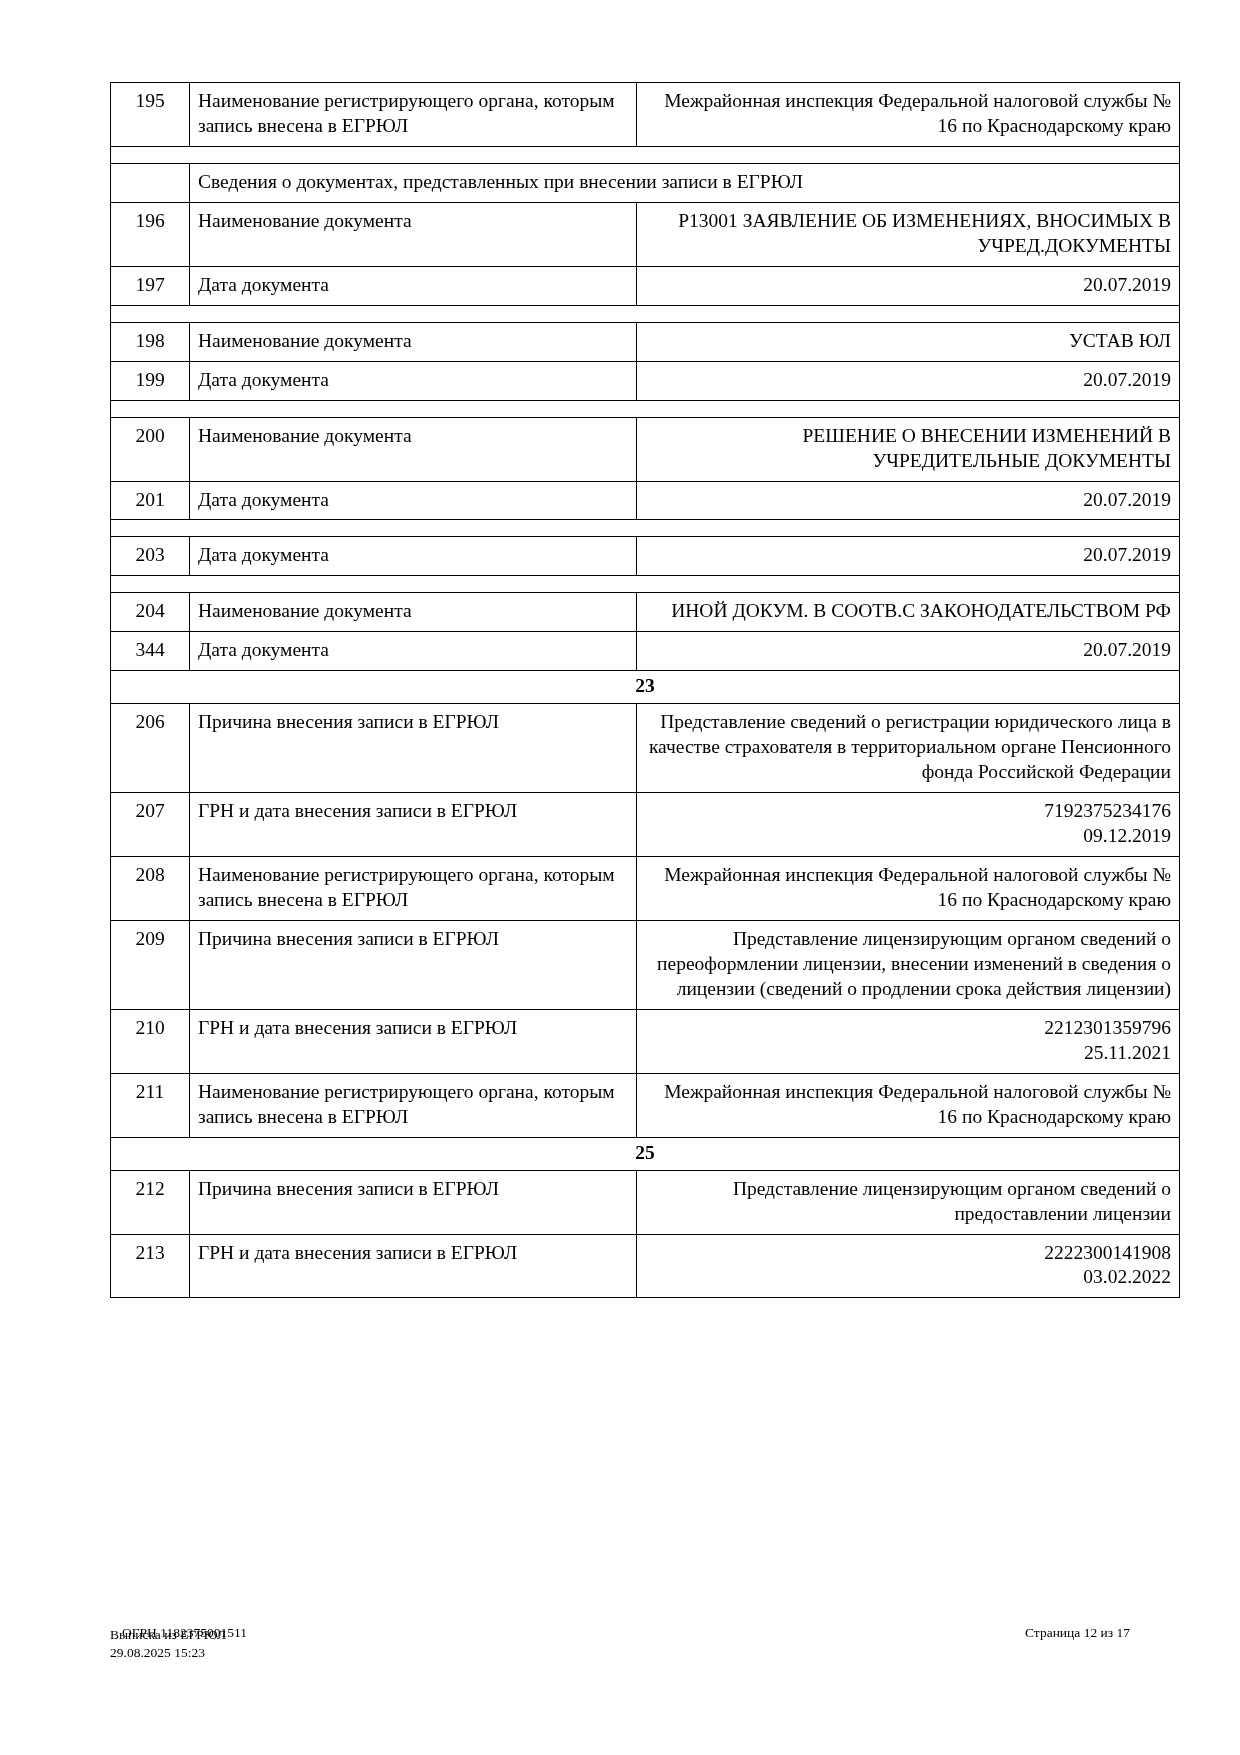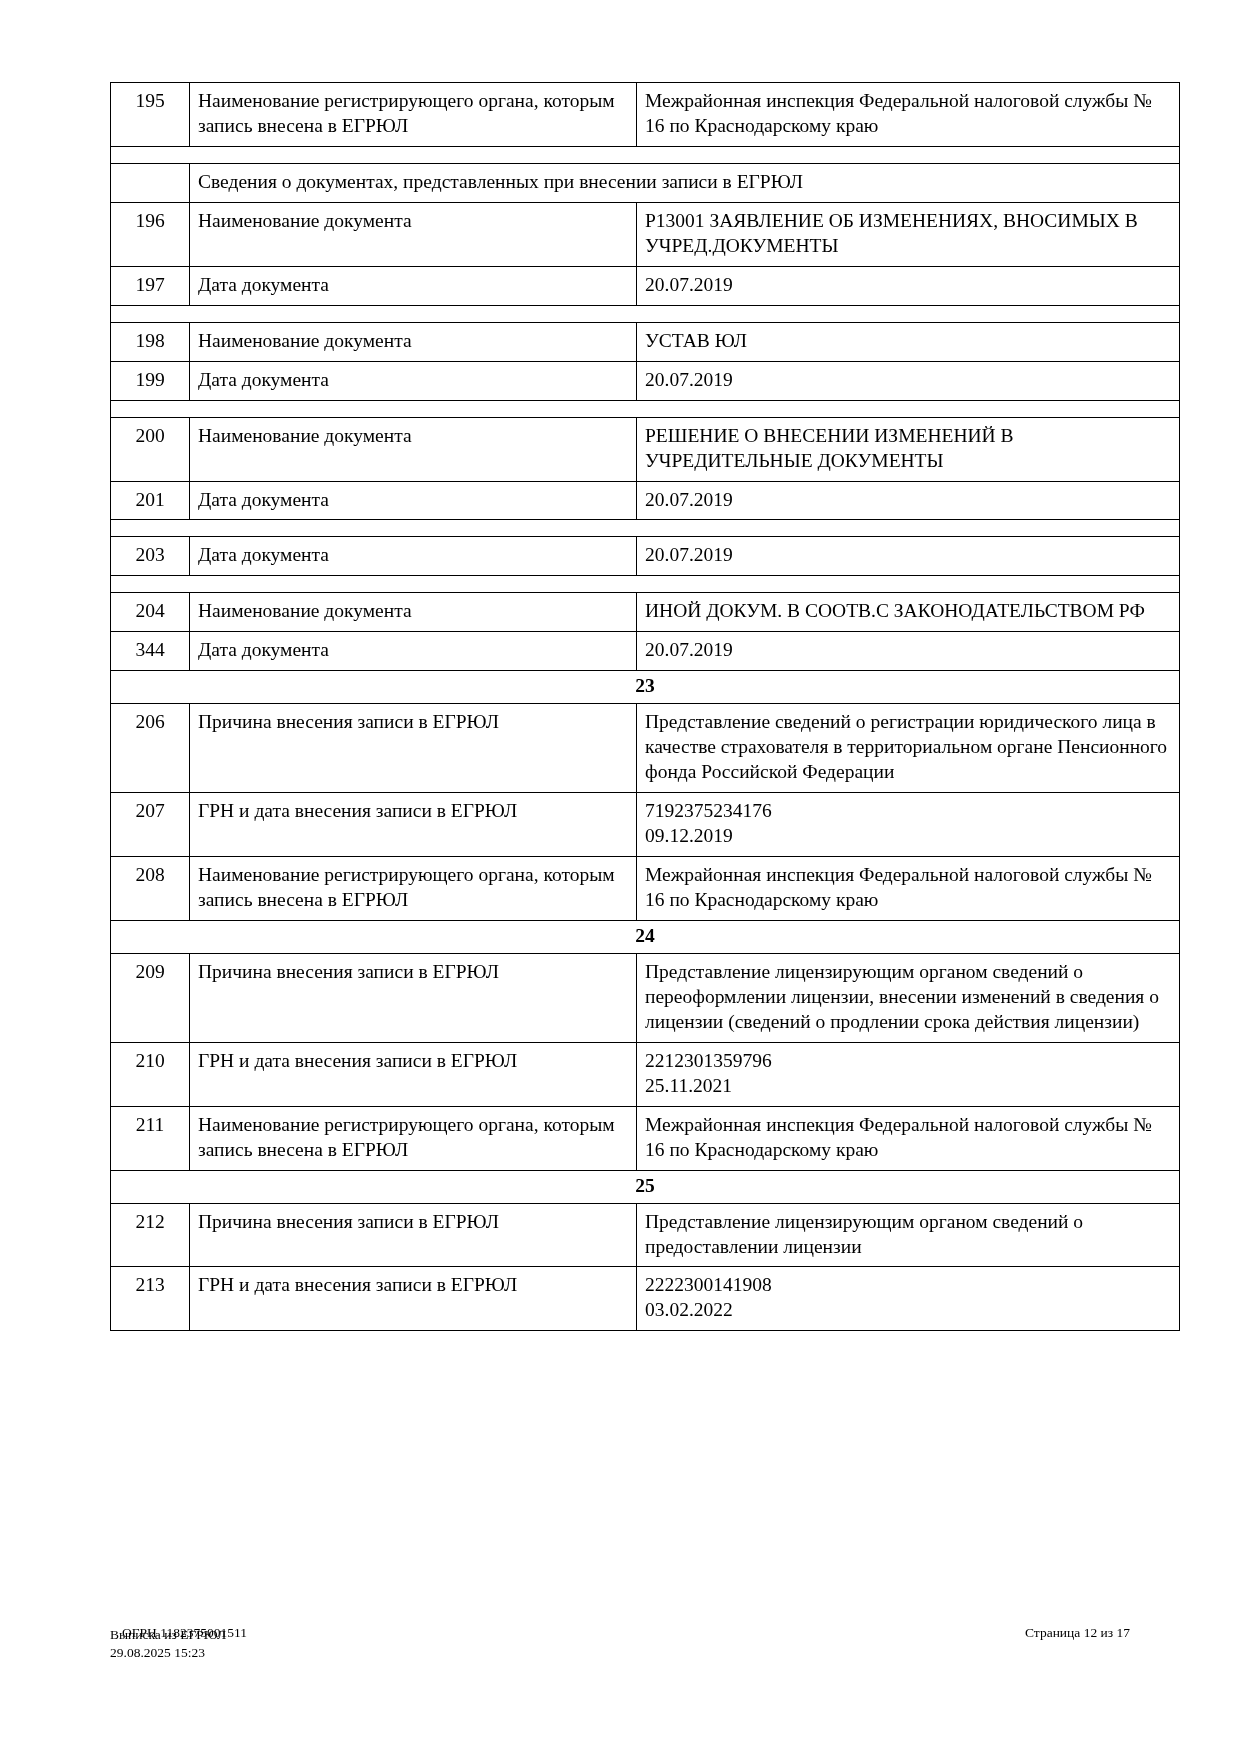--- a/index.html
+++ b/index.html
@@ -45,21 +45,21 @@
     padding: 0;
   }
   .section-row td {
     text-align: center;
     font-weight: bold;
     padding: 3px 0 4px 0;
   }
   .full-row td {
     padding: 6px 8px 7px 8px;
   }
-  .nowrap-pre { white-space: pre-line; }
+  .nowrap-pre { white-space: pre-line; text-align: right; }
 
   .footer {
     position: absolute;
     left: 110px;
     top: 1606px;
     width: 1020px;
     font-size: 13.5px;
     line-height: 1.35;
   }
   .footer-line {
@@ -171,23 +171,20 @@
         <tr>
           <td class="col-num">207</td>
           <td class="col-label">ГРН и дата внесения записи в ЕГРЮЛ</td>
           <td class="col-value nowrap-pre">7192375234176
 09.12.2019</td>
         </tr>
         <tr>
           <td class="col-num">208</td>
           <td class="col-label">Наименование регистрирующего органа, которым запись внесена в ЕГРЮЛ</td>
           <td class="col-value nowrap-pre">Межрайонная инспекция Федеральной налоговой службы № 16 по Краснодарскому краю</td>
-        </tr>
-        <tr class="section-row">
-          <td colspan="3">24</td>
         </tr>
         <tr>
           <td class="col-num">209</td>
           <td class="col-label">Причина внесения записи в ЕГРЮЛ</td>
           <td class="col-value nowrap-pre">Представление лицензирующим органом сведений о переоформлении лицензии, внесении изменений в сведения о лицензии (сведений о продлении срока действия лицензии)</td>
         </tr>
         <tr>
           <td class="col-num">210</td>
           <td class="col-label">ГРН и дата внесения записи в ЕГРЮЛ</td>
           <td class="col-value nowrap-pre">2212301359796

